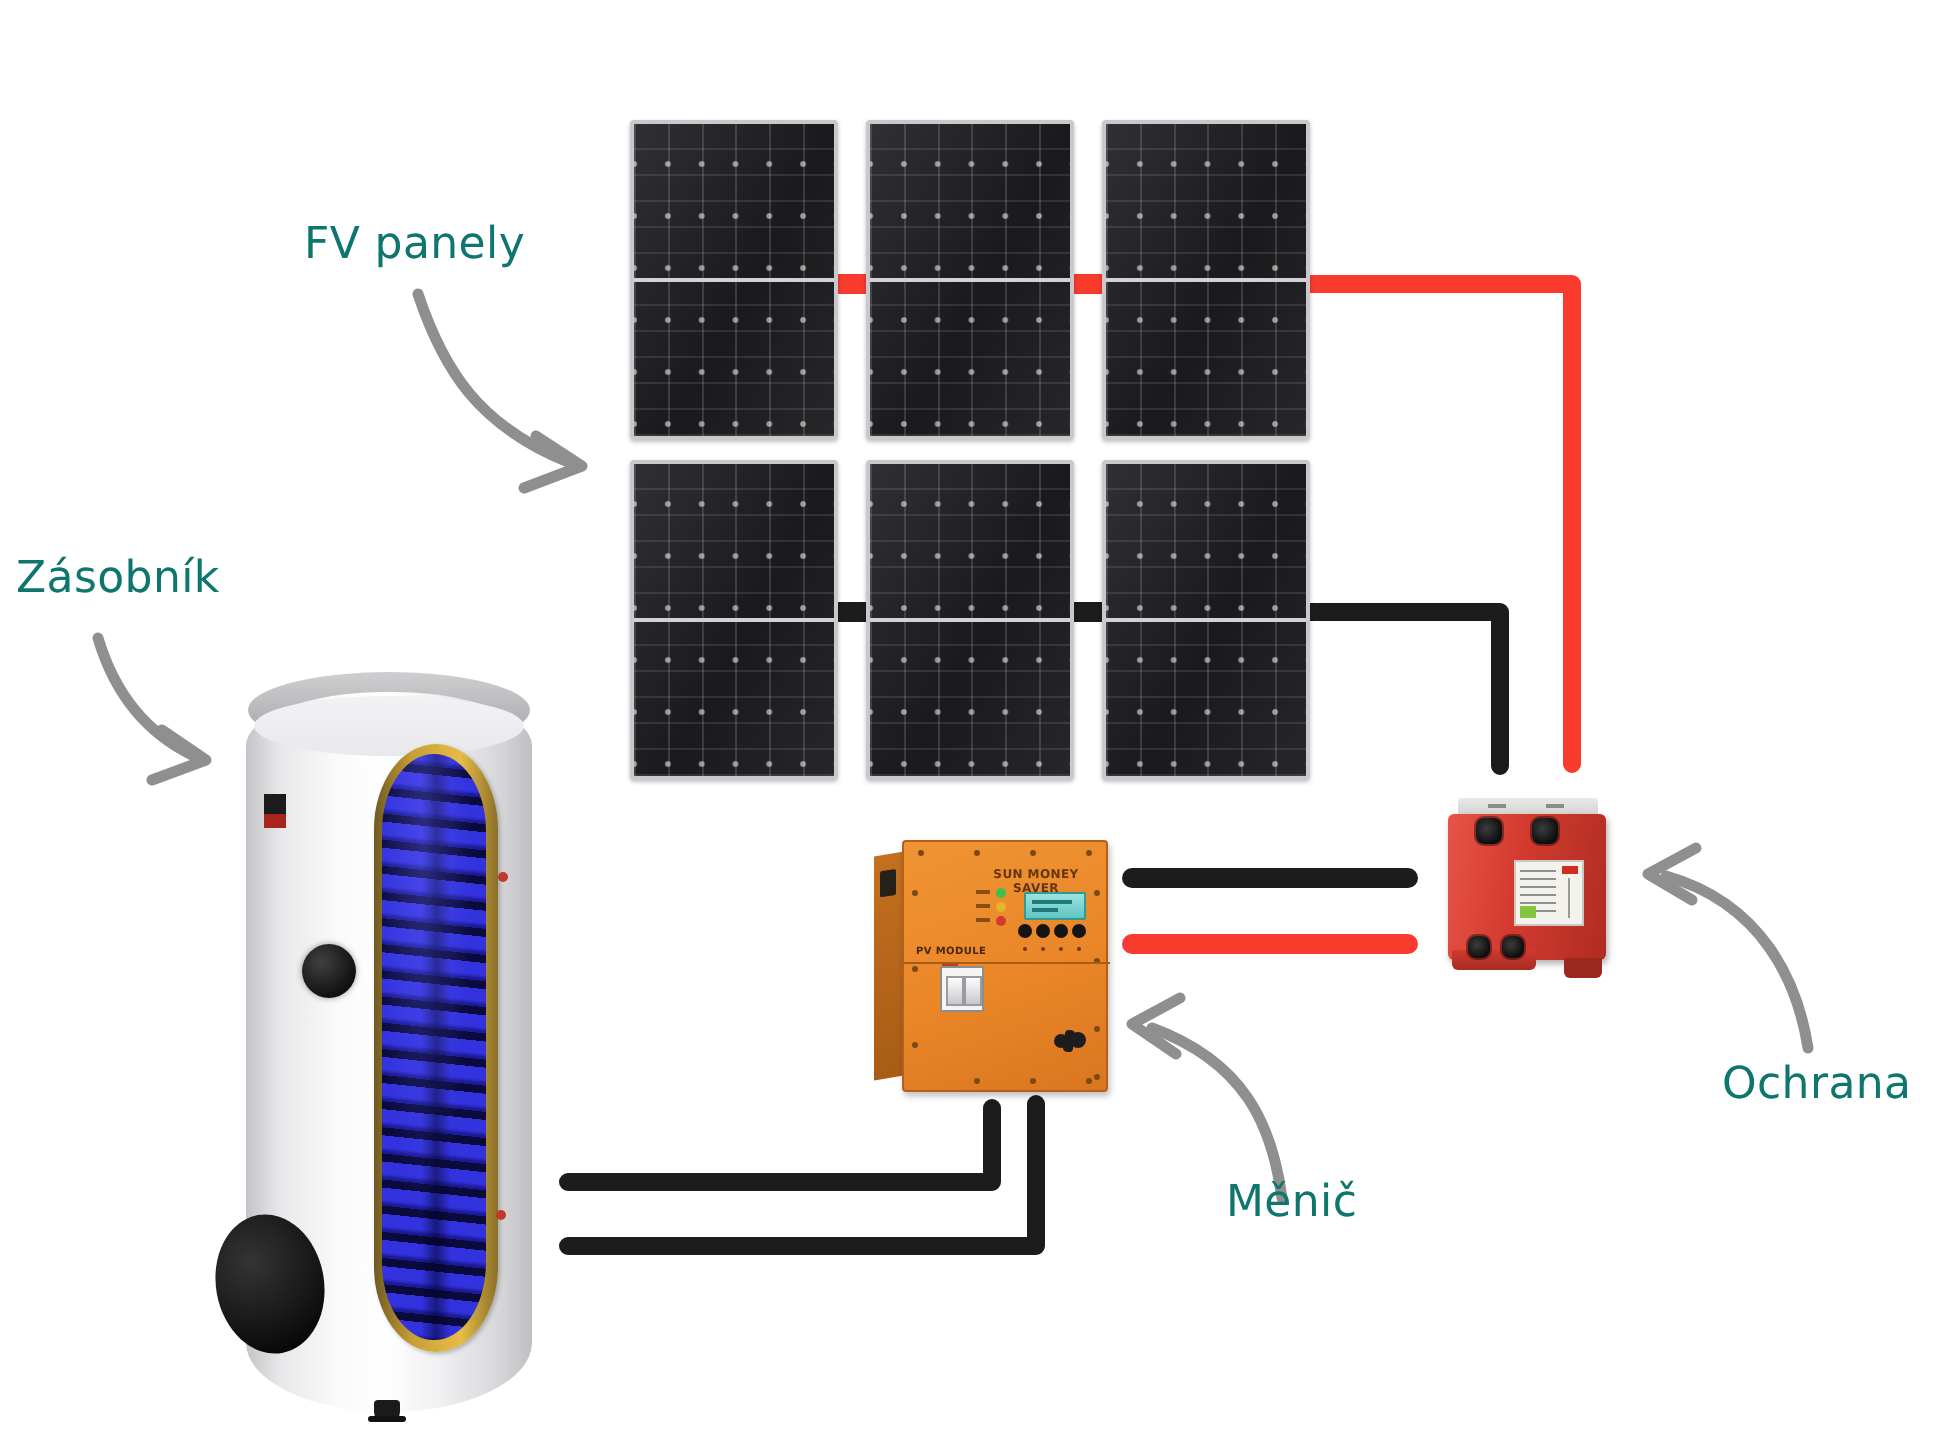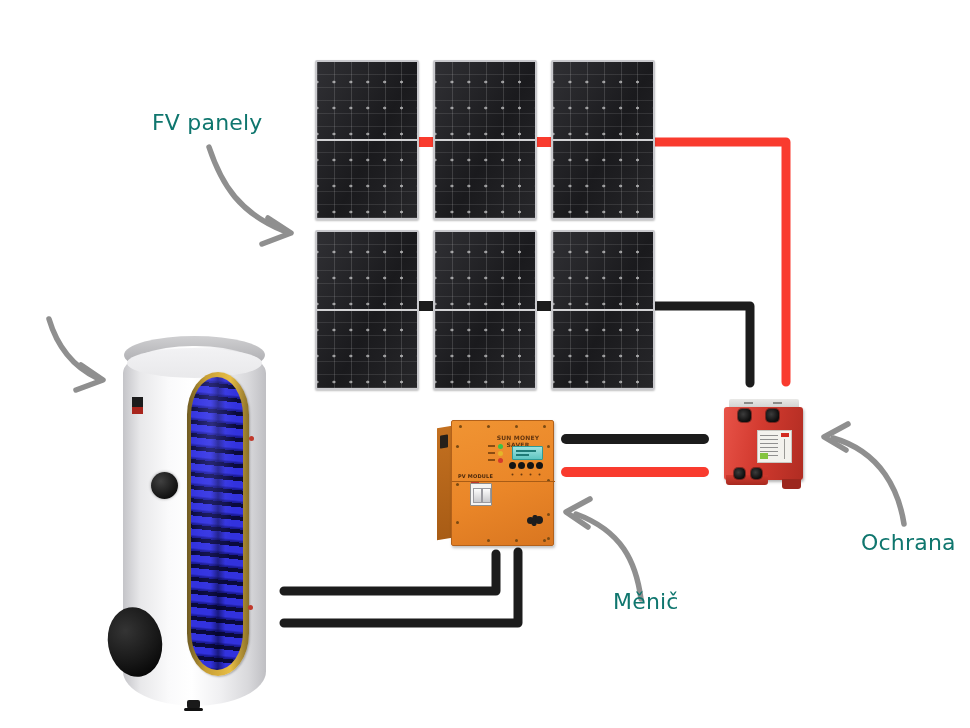--- a/index.html
+++ b/index.html
@@ -126,20 +126,21 @@
   <div id="pv-array">
       <div class="panel" style="left: 0px; top: 0px;"></div>
       <div class="panel" style="left: 118px; top: 0px;"></div>
       <div class="panel" style="left: 236px; top: 0px;"></div>
       <div class="panel" style="left: 0px; top: 170px;"></div>
       <div class="panel" style="left: 118px; top: 170px;"></div>
       <div class="panel" style="left: 236px; top: 170px;"></div>
     </div>
 
   <div class="label" style="left:152px;top:110px;">FV panely</div>
+  <div class="label" style="left:8px;top:277px;">Zásobník</div>
   <div class="label" style="left:613px;top:589px;">Měnič</div>
   <div class="label" style="left:861px;top:530px;">Ochrana</div>
 
   <div id="inverter">
     <div class="inv-tab" style="left:1px;top:16px;"></div>
     <div class="inv-tab" style="left:1px;top:100px;"></div>
     <div class="inv-side">
       <div class="inv-vent"></div>
     </div>
     <div class="inv-front">

